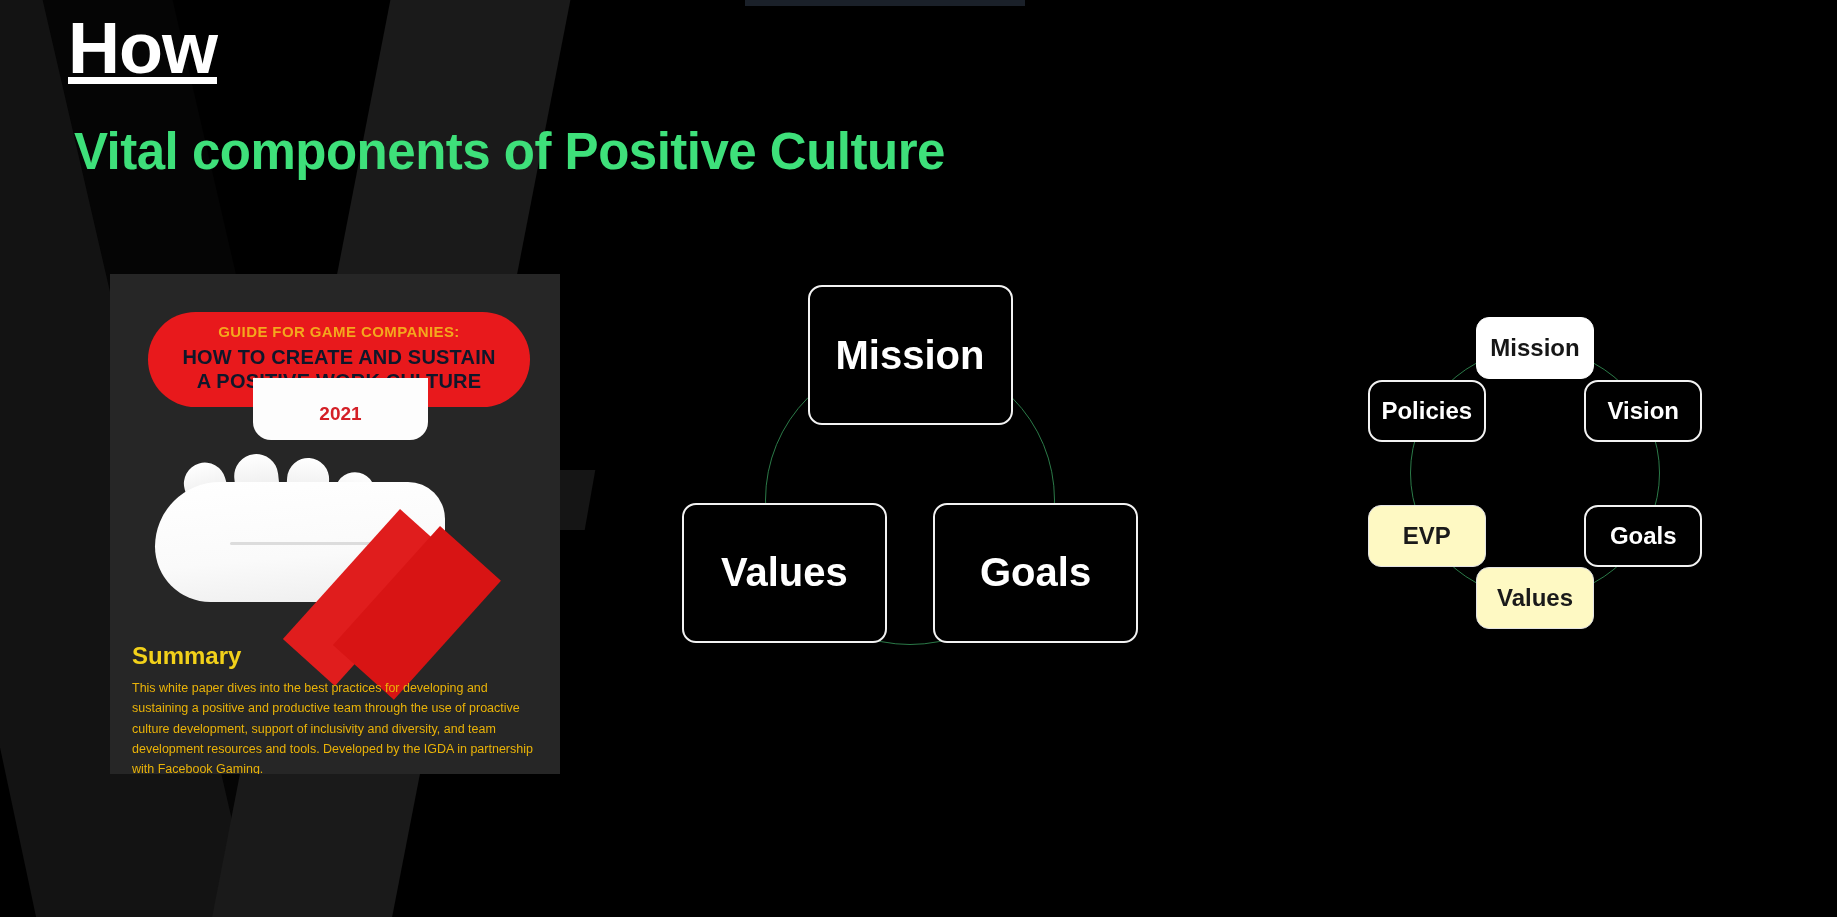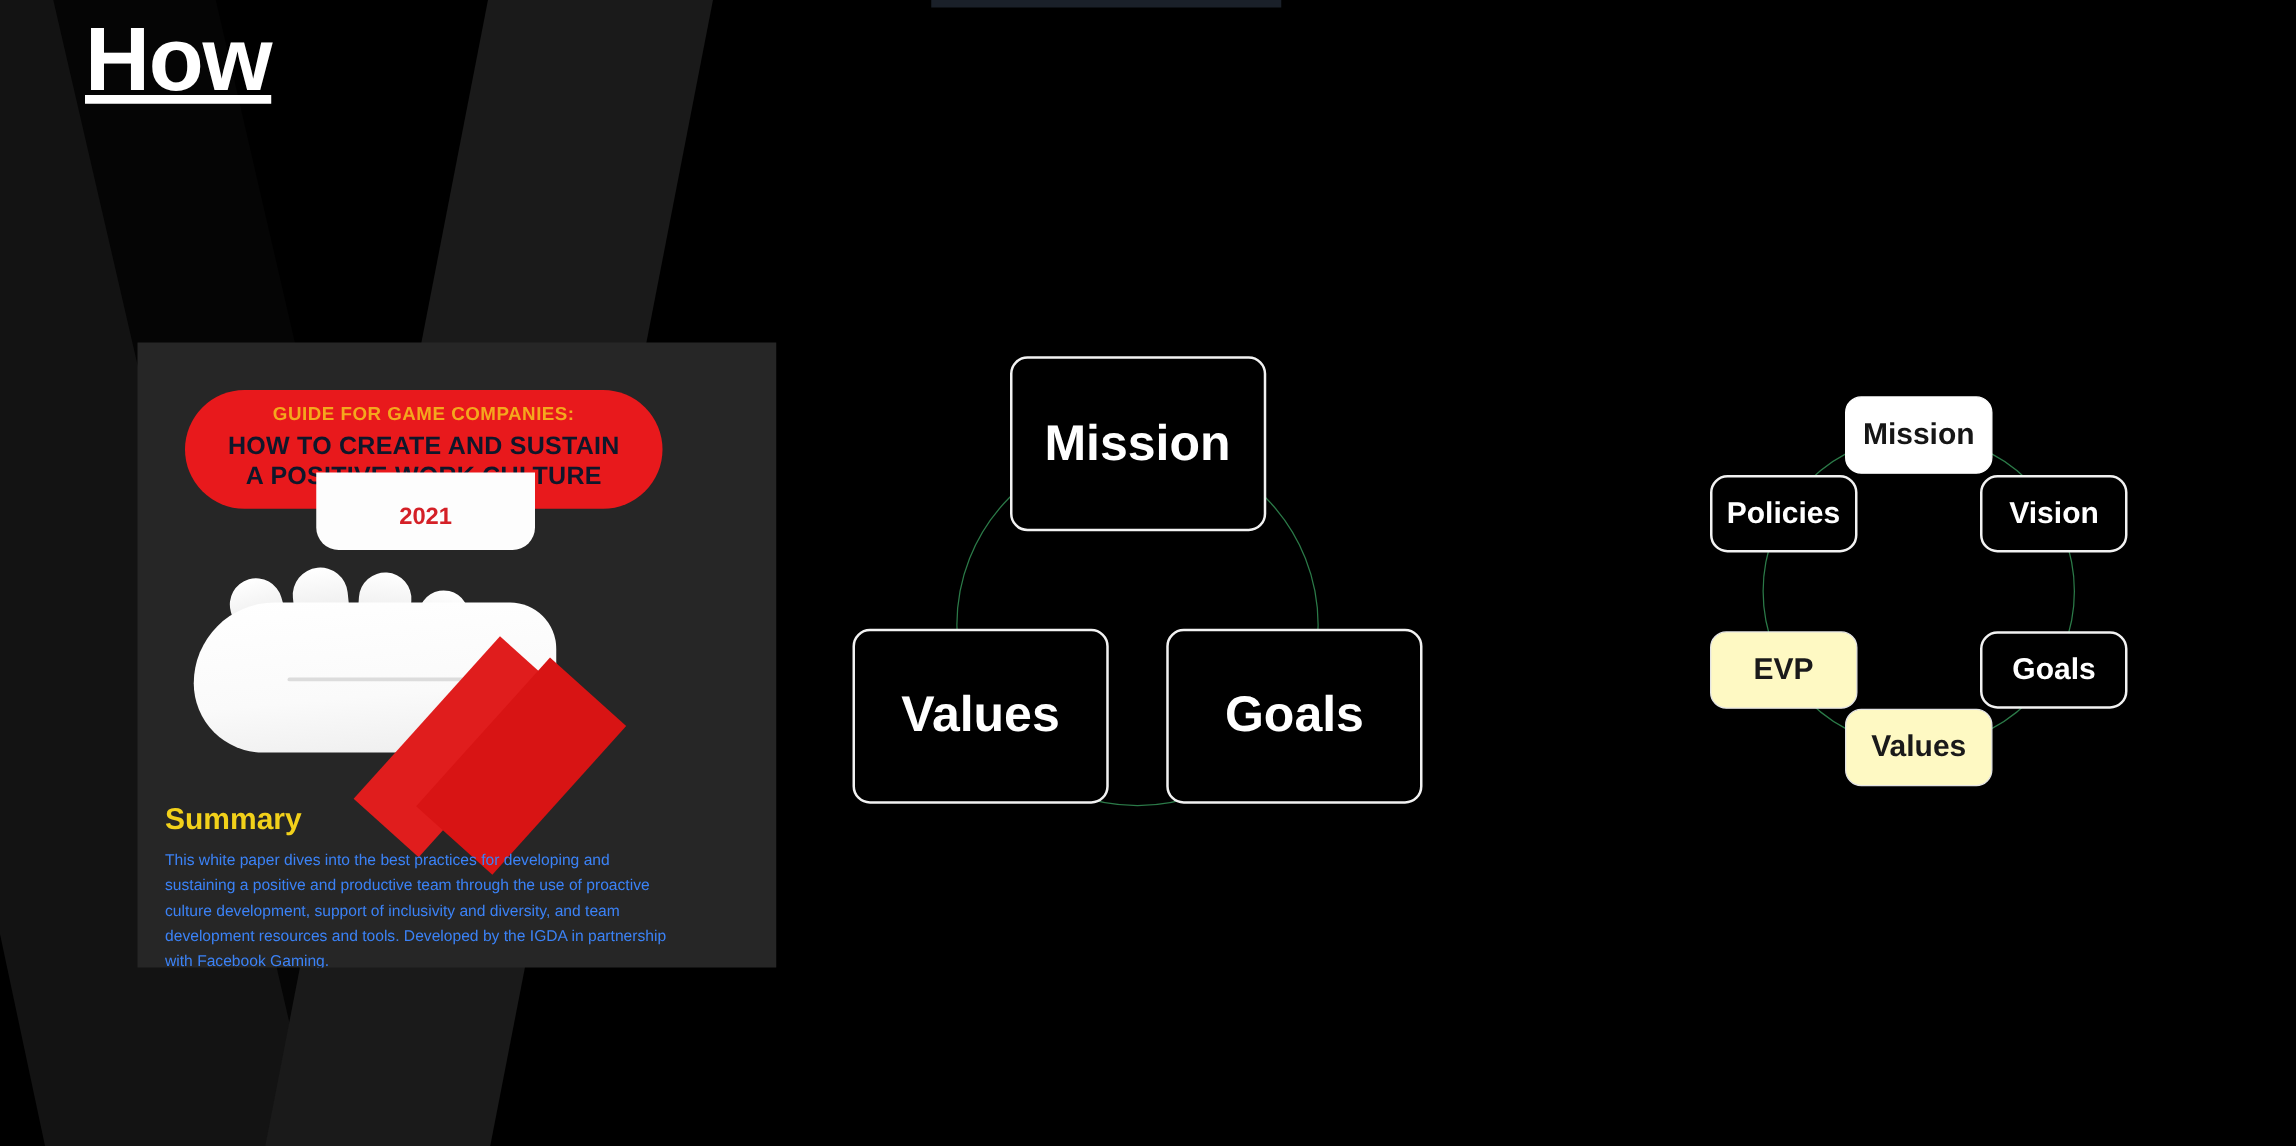--- a/index.html
+++ b/index.html
@@ -72,21 +72,21 @@
     font-weight: bold;
     color: #3ee07a;
     letter-spacing: -0.5px;
     line-height: 1;
   }
 
   
   .doc {
     position: absolute;
     left: 110px; top: 274px;
-    width: 511px; height: 500px;
+    width: 450px; height: 500px;
     background: #262626;
     overflow: hidden;
   }
   .doc-pill {
     position: absolute;
     left: 38px; top: 38px;
     width: 382px; height: 95px;
     background: #e8191c;
     border-radius: 48px;
     text-align: center;
@@ -164,21 +164,21 @@
     left: 22px; top: 368px;
     font-size: 24px;
     font-weight: bold;
     color: #f2d11a;
   }
   .doc-summary-body {
     position: absolute;
     left: 22px; top: 404px;
     width: 410px;
     font-size: 12.5px;
-    color: #3b82f6;
+    color: #eab308;
     line-height: 1.62;
   }
 
   
   .diagram { position: absolute; }
   .ring {
     position: absolute;
     border: 1.6px solid #2b7a48;
     border-radius: 50%;
     box-sizing: border-box;
@@ -222,20 +222,21 @@
 
 <div id="slide">
 
   <div class="wm wm-a-left"></div>
   <div class="wm wm-a-outerleft"></div>
   <div class="wm wm-a-right"></div>
   <div class="wm wm-a-bar"></div>
   <div class="wm wm-top-strip"></div>
 
   <div class="head-how">How</div>
+  <div class="head-sub">Vital components of Positive Culture</div>
 
   <div class="doc">
 
     <div class="doc-pill">
       <div class="doc-pill-kicker">GUIDE FOR GAME COMPANIES:</div>
       <div class="doc-pill-title">
         <span>HOW TO CREATE AND SUSTAIN</span><br>
         <span>A POSITIVE WORK CULTURE</span>
       </div>
     </div>

